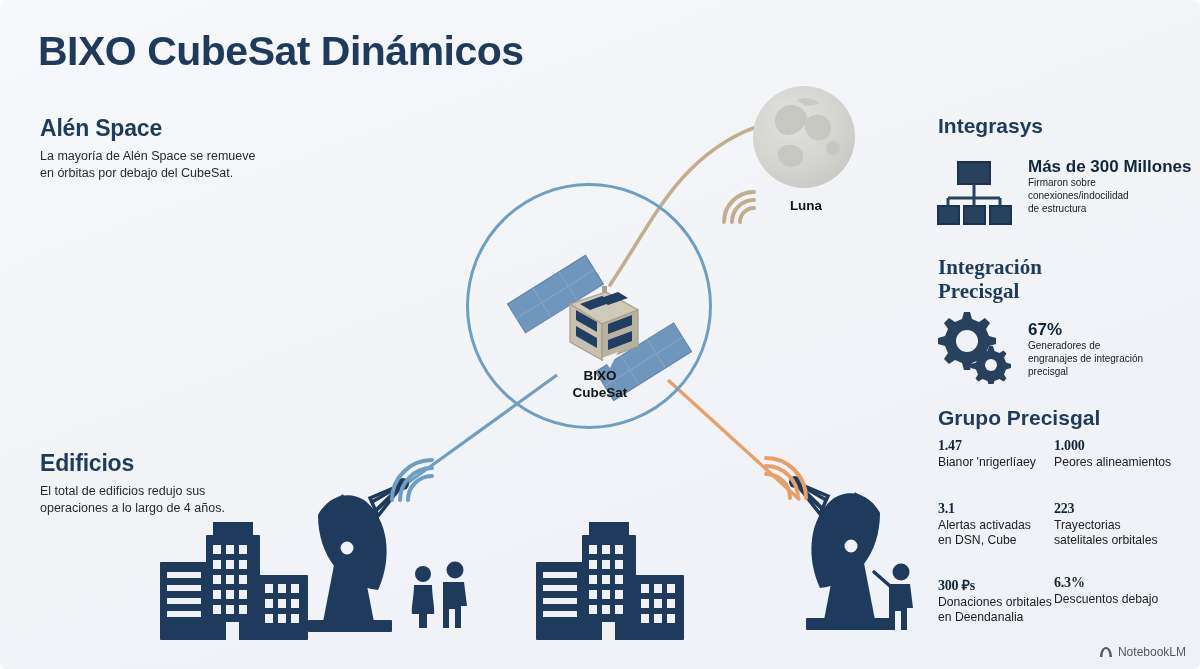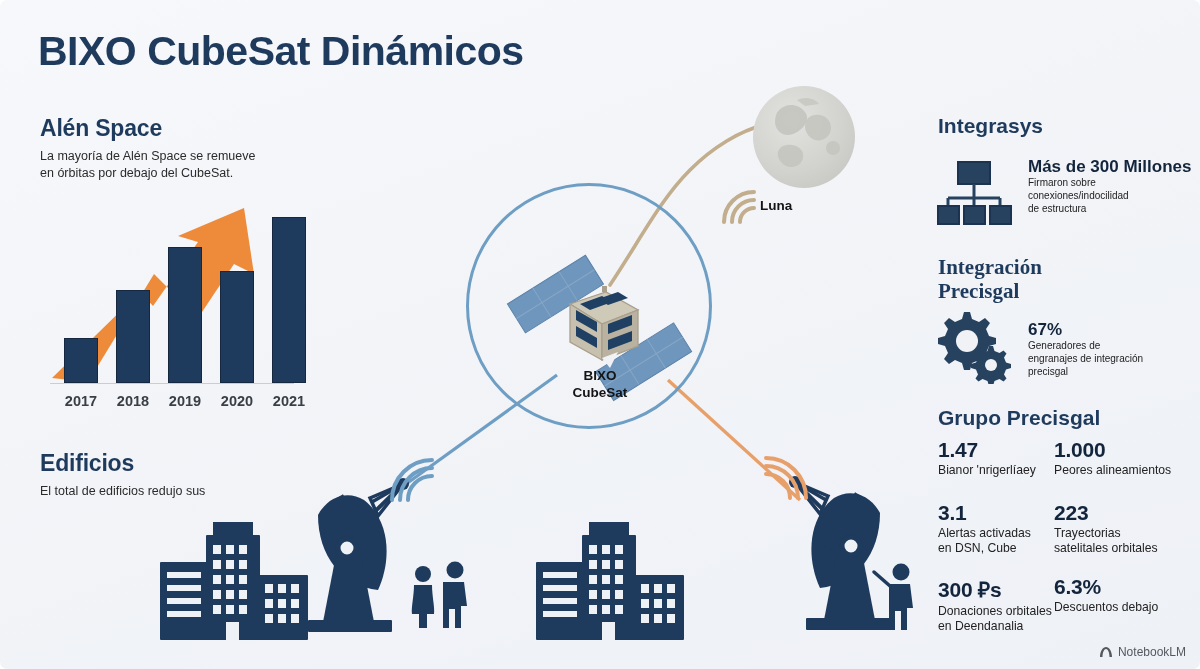--- a/index.html
+++ b/index.html
@@ -65,21 +65,21 @@
     position: absolute; left: 545px; top: 368px; width: 110px;
     text-align: center; font-size: 13.5px; font-weight: bold;
     color: #141414; line-height: 1.25;
   }
   .moon {
     position: absolute; left: 753px; top: 86px; width: 102px; height: 102px;
     border-radius: 50%;
     background: radial-gradient(circle at 38% 33%, #e2e2e0 0%, #d2d2ce 55%, #c2c2bd 100%);
   }
   .moon-label {
-    position: absolute; left: 760px; top: 198px; width: 92px; 
+    position: absolute; left: 760px; top: 198px; width: 92px; text-align: center;
     font-size: 13.5px; color: #141414; font-weight: bold;
   }
   svg.lines { position: absolute; left: 0; top: 0; width: 1200px; height: 669px; }
 
   
   .r-head { position: absolute; font-size: 21px; font-weight: bold; color: #1e3a5c; }
   .integrasys-head { left: 938px; top: 114px; }
   .integr-head { left: 938px; top: 255px; width: 200px; line-height: 1.15; font-family: Liberation Serif, serif; }
   .grupo-head { left: 938px; top: 406px; }
 
@@ -88,21 +88,21 @@
 
   .item-300 { position: absolute; left: 1028px; top: 157px; width: 172px; }
   .item-67  { position: absolute; left: 1028px; top: 320px; width: 172px; }
 
   .icon-hier { position: absolute; left: 936px; top: 160px; }
   .icon-gear { position: absolute; left: 932px; top: 308px; }
 
   
   .stats { position: absolute; left: 938px; top: 438px; width: 262px; }
   .stat { position: absolute; width: 128px; }
-  .stat .num { font-size: 21px; font-weight: bold; color: #13253c; letter-spacing: -0.2px; }
+  .stat .num { font-size: 14px; font-weight: bold; color: #13253c; letter-spacing: -0.2px; font-family: Liberation Serif, serif; }
   .stat .lbl { font-size: 12.2px; color: #222; line-height: 1.22; margin-top: 1px; }
 
   
   .watermark {
     position: absolute; right: 14px; bottom: 10px;
     display: flex; align-items: center; gap: 5px;
     font-size: 12px; color: #55595f; font-weight: normal;
   }
 
   
@@ -115,42 +115,25 @@
 <div id="infographic">
 
   <div class="title">BIXO CubeSat Dinámicos</div>
 
   <div class="sec-head alen-head">Alén Space</div>
   <div class="sec-body alen-body">
     <div>La mayoría de Alén Space se remueve</div>
     <div>en órbitas por debajo del CubeSat.</div>
   </div>
 
-  <div class="chart">
-    <svg class="arrow" width="250" height="215" viewBox="0 0 250 215">
-      <path d="M4,182 L92,96 L105,110 L150,46 L130,40 L196,12 L206,78 L186,68 L150,122 L106,78 L40,186 Z" fill="#ed8b3a"></path>
-    </svg>
-    <div class="axis"></div>
-
-    <div class="bar" style="left:16px;  height:45px;"></div>
-    <div class="bar" style="left:68px;  height:93px;"></div>
-    <div class="bar" style="left:120px; height:136px;"></div>
-    <div class="bar" style="left:172px; height:112px;"></div>
-    <div class="bar" style="left:224px; height:166px;"></div>
-
-    <div class="tick" style="left:7px;">2017</div>
-    <div class="tick" style="left:59px;">2018</div>
-    <div class="tick" style="left:111px;">2019</div>
-    <div class="tick" style="left:163px;">2020</div>
-    <div class="tick" style="left:215px;">2021</div>
-  </div>
 
   <div class="sec-head edif-head">Edificios</div>
   <div class="sec-body edif-body">
     <div>El total de edificios redujo sus</div>
+    <div>operaciones a lo largo de 4 años.</div>
   </div>
 
   <svg class="lines" viewBox="0 0 1200 669">
 
     <path d="M557,375 L395,492" stroke="#6e9ec4" stroke-width="3.2" fill="none"></path>
 
     <path d="M610,285 C640,240 660,200 690,170 C712,148 740,130 768,124" stroke="#c2ad8c" stroke-width="3.6" fill="none" stroke-linecap="round"></path>
 
     <path d="M668,380 L800,500" stroke="#e8a06a" stroke-width="3.4" fill="none"></path>
   </svg>

